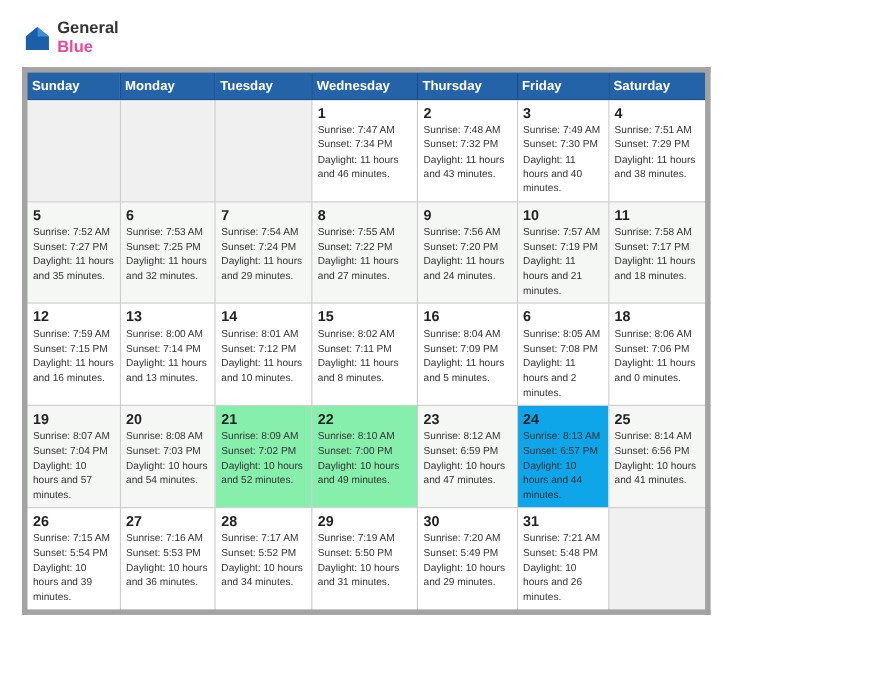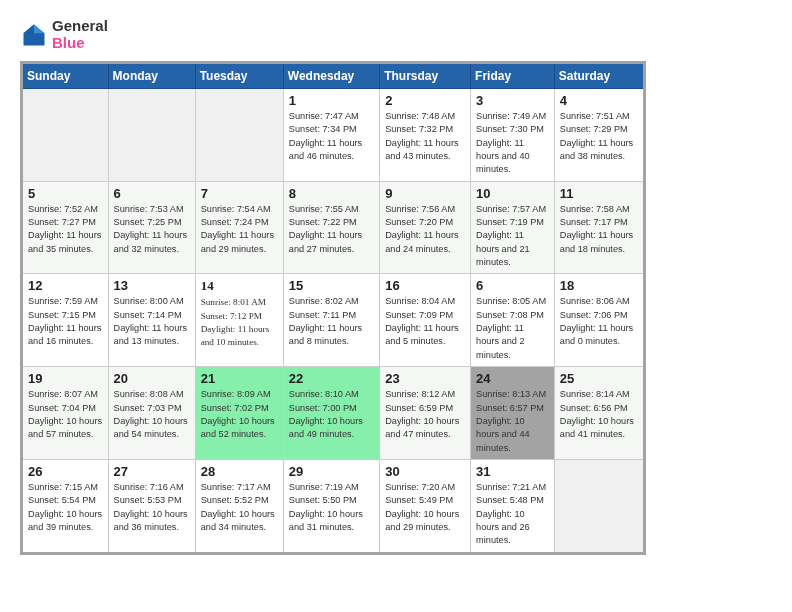--- a/index.html
+++ b/index.html
@@ -48,21 +48,21 @@
       line-height: 1.1;
     }
     .location-title {
       font-size: 14px;
       color: #444;
       margin-top: 2px;
     }
     .calendar {
       width: 100%;
       border-collapse: collapse;
-      border: 3px solid #a3a3a3;
+      border: 5px solid #a3a3a3;
     }
     .calendar th {
       background: #2563a8;
       color: #fff;
       font-size: 12px;
       font-weight: bold;
       padding: 5px 4px;
       text-align: left;
       border: 1px solid #1a4d8a;
     }
@@ -216,21 +216,21 @@
             <div class="day-info">Sunrise: 7:59 AM
 Sunset: 7:15 PM
 Daylight: 11 hours and 16 minutes.</div>
           </td>
           <td style="background: rgb(255, 255, 255);">
             <span class="day-number">13</span>
             <div class="day-info">Sunrise: 8:00 AM
 Sunset: 7:14 PM
 Daylight: 11 hours and 13 minutes.</div>
           </td>
-          <td style="background: rgb(255, 255, 255); font-family: Liberation Serif, serif;">
+          <td style="background: rgb(255, 255, 255);">
             <span class="day-number">14</span>
             <div class="day-info">Sunrise: 8:01 AM
 Sunset: 7:12 PM
 Daylight: 11 hours and 10 minutes.</div>
           </td>
           <td style="background: rgb(255, 255, 255);">
             <span class="day-number">15</span>
             <div class="day-info">Sunrise: 8:02 AM
 Sunset: 7:11 PM
 Daylight: 11 hours and 8 minutes.</div>
@@ -278,21 +278,21 @@
             <div class="day-info">Sunrise: 8:10 AM
 Sunset: 7:00 PM
 Daylight: 10 hours and 49 minutes.</div>
           </td>
           <td style="background: rgb(245, 247, 245);">
             <span class="day-number">23</span>
             <div class="day-info">Sunrise: 8:12 AM
 Sunset: 6:59 PM
 Daylight: 10 hours and 47 minutes.</div>
           </td>
-          <td style="background: #a3a3a3; margin-top: 20px;">
+          <td style="background: #0ea5e9; margin-top: 20px;">
             <span class="day-number">24</span>
             <div class="day-info">Sunrise: 8:13 AM
 Sunset: 6:57 PM
 Daylight: 10 hours and 44 minutes.</div>
           </td>
           <td style="background: rgb(245, 247, 245);">
             <span class="day-number">25</span>
             <div class="day-info">Sunrise: 8:14 AM
 Sunset: 6:56 PM
 Daylight: 10 hours and 41 minutes.</div>

